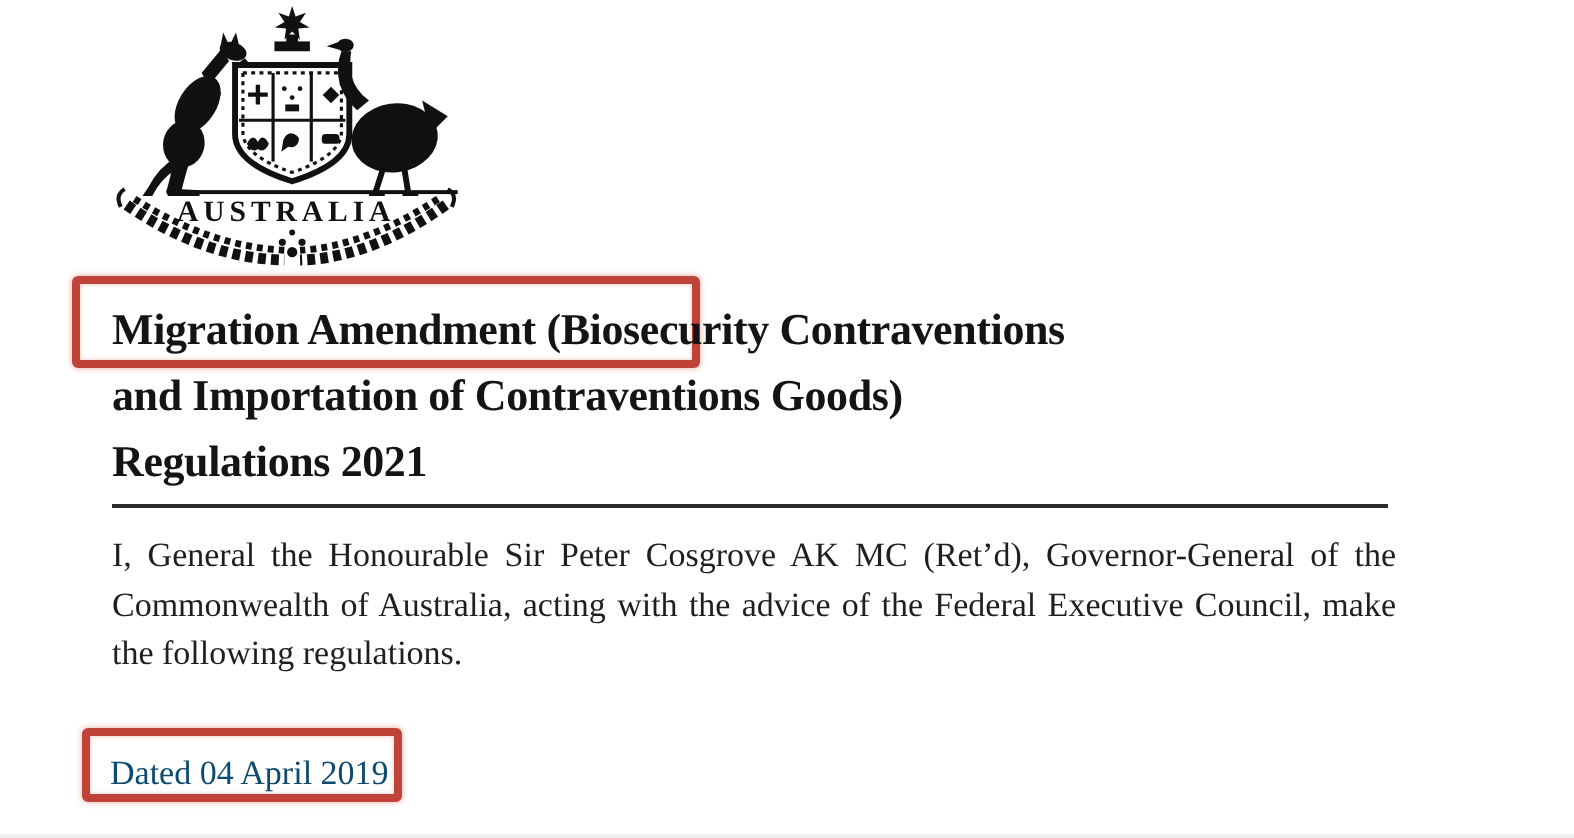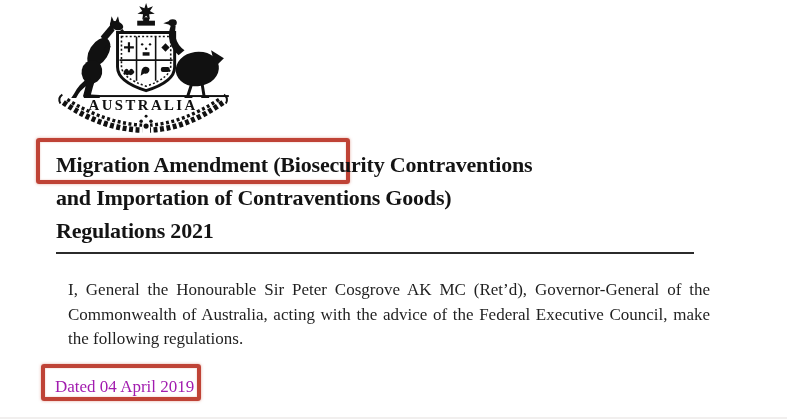--- a/index.html
+++ b/index.html
@@ -32,21 +32,21 @@
     position:absolute;left:56px;top:252px;width:638px;height:2px;
     background:#2b2b2b;
   }
   .body-par{
     position:absolute;left:56px;top:266px;width:642px;
     font-size:17px;line-height:24.5px;color:#1f1f1f;
     text-align:justify;
   }
   .dated{
     position:absolute;left:55px;top:377px;
-    font-size:17px;color:#a21caf;white-space:nowrap;
+    font-size:17px;color:#0c4a6e;white-space:nowrap;
   }
   .red-box{
     position:absolute;box-sizing:border-box;
     border:4px solid #bf4336;border-radius:3px;
     box-shadow:0 0 3px rgba(204,92,72,.55), inset 0 0 2px rgba(204,92,72,.4);
   }
   .red-box.title-box{left:36px;top:138px;width:314px;height:46px;}
   .red-box.date-box{left:41px;top:364px;width:160px;height:37px;}
 </style>
 </head>
@@ -125,19 +125,19 @@
   <div class="red-box title-box"></div>
 
   <h1 class="doc-title" style="margin:0;">
     <div>Migration Amendment (Biosecurity Contraventions</div>
     <div>and Importation of Contraventions Goods)</div>
     <div>Regulations 2021</div>
   </h1>
 
   <div class="title-rule"></div>
 
-  <p class="body-par" style="margin:12px;">I, General the Honourable Sir Peter Cosgrove AK MC (Ret’d), Governor-General of the Commonwealth of Australia, acting with the advice of the Federal Executive Council, make the following regulations.</p>
+  <p class="body-par" style="margin:0;">I, General the Honourable Sir Peter Cosgrove AK MC (Ret’d), Governor-General of the Commonwealth of Australia, acting with the advice of the Federal Executive Council, make the following regulations.</p>
 
   <div class="red-box date-box"></div>
 
   <div class="dated">Dated 04 April 2019</div>
 
 </div>
 
 </body></html>

